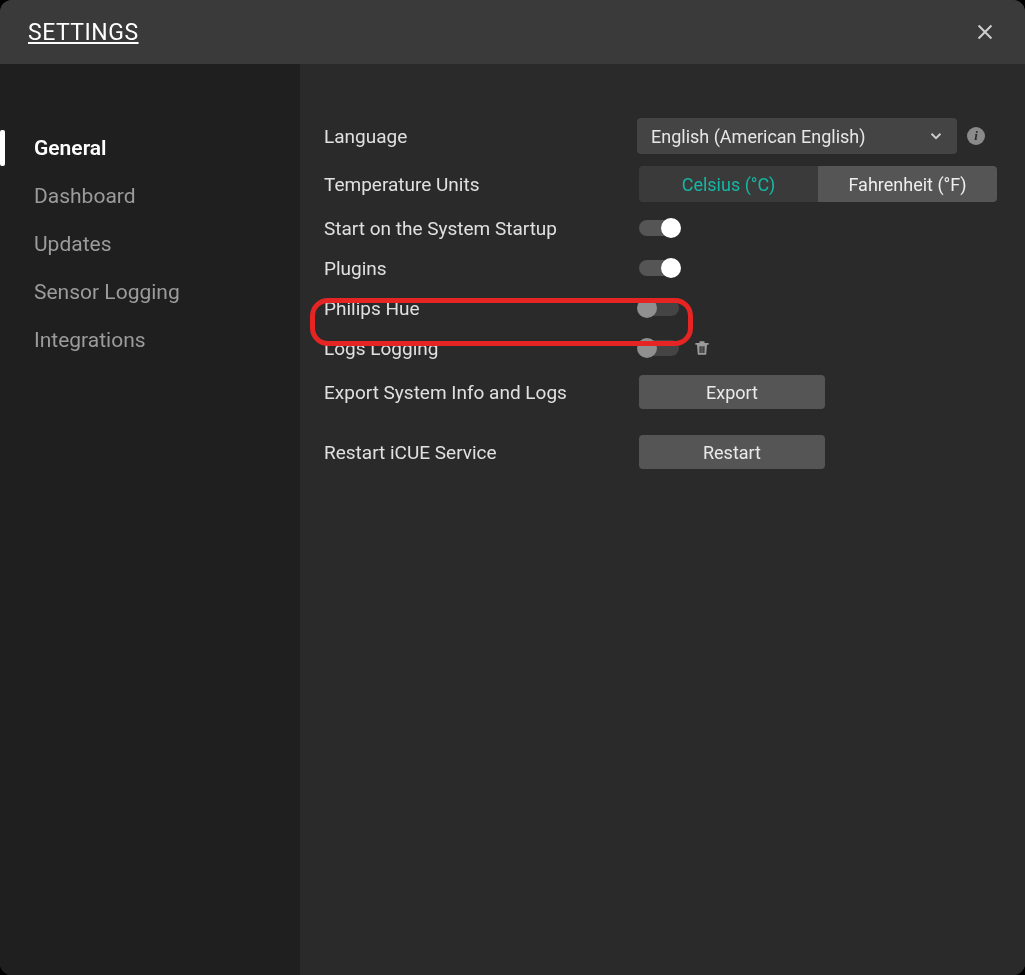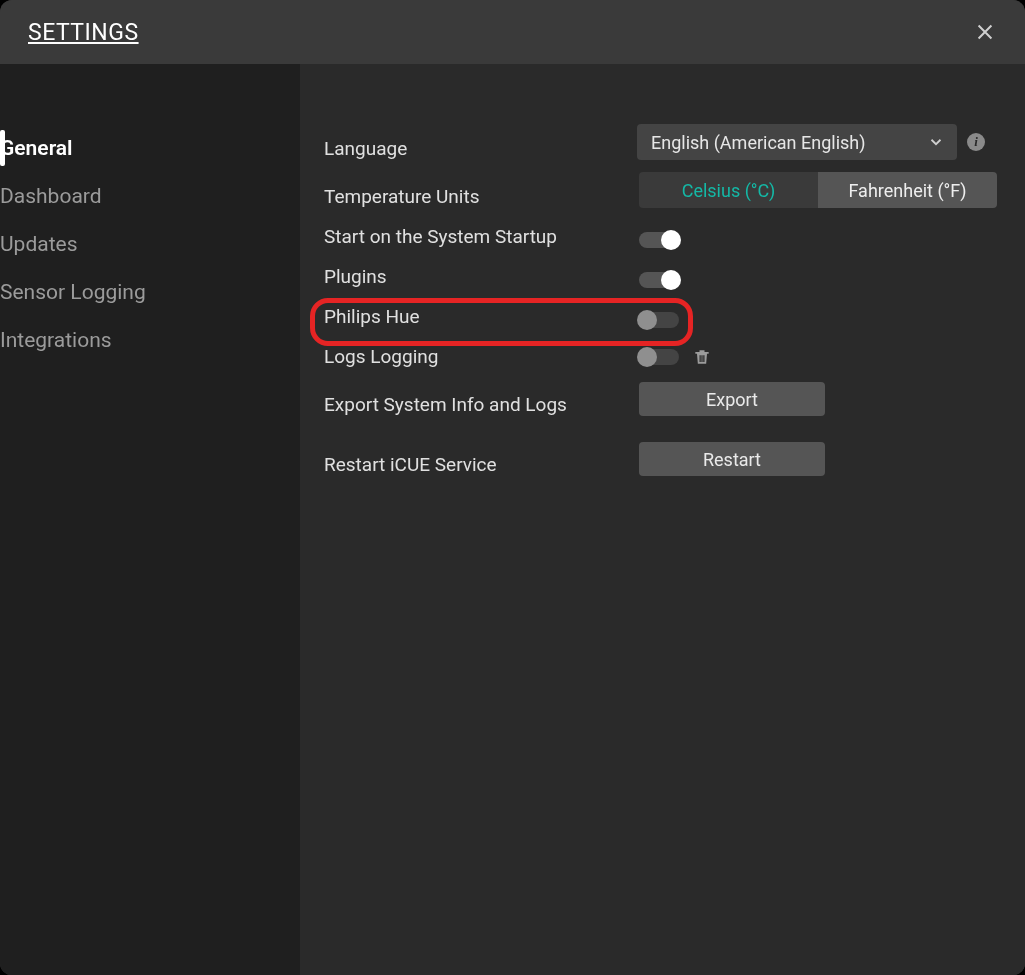--- a/index.html
+++ b/index.html
@@ -4,25 +4,25 @@
 <style>
   * { box-sizing: border-box; margin: 0; padding: 0; }
   html, body { width: 1025px; height: 975px; overflow: hidden; font-family: "Segoe UI", Roboto, Arial, sans-serif; background: #000; color: #d6d6d6; }
   .window { width: 1025px; height: 975px; background: #2a2a2a; border-radius: 12px; overflow: hidden; position: relative; }
   .titlebar { height: 64px; background: #3a3a3a; display: flex; align-items: center; justify-content: space-between; padding: 0 24px 0 28px; }
   .title { color: #ffffff; font-size: 23px; letter-spacing: 0.5px; font-weight: 400; text-decoration: underline; }
   .close-btn { cursor: pointer; width: 32px; height: 32px; display: flex; align-items: center; justify-content: center; color: #cfcfcf; }
   .close-btn svg { width: 22px; height: 22px; stroke: #cfcfcf; stroke-width: 2.2; }
   .body { display: flex; height: calc(975px - 64px); background: #2a2a2a; }
   .sidebar { width: 300px; background: #1f1f1f; padding-top: 60px; }
-  .nav-item { height: 48px; display: flex; align-items: center; font-size: 21px; color: #9b9b9b; cursor: pointer; position: relative; }
+  .nav-item { height: 48px; display: flex; align-items: center; padding-left: 34px; font-size: 21px; color: #9b9b9b; cursor: pointer; position: relative; }
   .nav-item.active { color: #ffffff; font-weight: 600; }
   .nav-item.active::before { content: ""; position: absolute; left: 0; top: 6px; bottom: 6px; width: 5px; background: #ffffff; border-radius: 2px; }
   .main { flex: 1; background: #2a2a2a; padding: 48px 28px 0 24px; }
-  .row { height: 48px; display: flex; align-items: flex-end; gap: 9px; }
+  .row { height: 48px; display: flex; align-items: center; gap: 9px; }
   .row-label { flex: 1; font-size: 19px; color: #e0e0e0; }
   .controls { display: flex; align-items: center; gap: 10px; width: 360px; }
   .select { position: relative; background: #444444; border-radius: 4px; height: 36px; flex: 1; max-width: 320px; display: flex; align-items: center; padding: 0 40px 0 14px; color: #e6e6e6; font-size: 18px; cursor: pointer; }
   .select svg { position: absolute; right: 12px; top: 50%; transform: translateY(-50%); width: 18px; height: 18px; stroke: #cfcfcf; stroke-width: 2.4; fill: none; }
   .info-icon { width: 18px; height: 18px; background: #8a8a8a; color: #2a2a2a; border-radius: 50%; display: flex; align-items: center; justify-content: center; font-size: 13px; font-weight: 700; font-family: Georgia, serif; font-style: italic; }
   .seg { display: flex; width: 358px; height: 36px; border-radius: 4px; overflow: hidden; }
   .seg-btn { flex: 1; background: #3a3a3a; color: #14b8a6; display: flex; align-items: center; justify-content: center; font-size: 18px; cursor: pointer; }
   .seg-btn.active { background: #555555; color: #eeeeee; }
   .switch { position: relative; width: 40px; height: 16px; background: #555555; border-radius: 10px; cursor: pointer; }
   .switch .knob { position: absolute; top: -2px; width: 20px; height: 20px; border-radius: 50%; background: #ffffff; transition: left .15s; }

